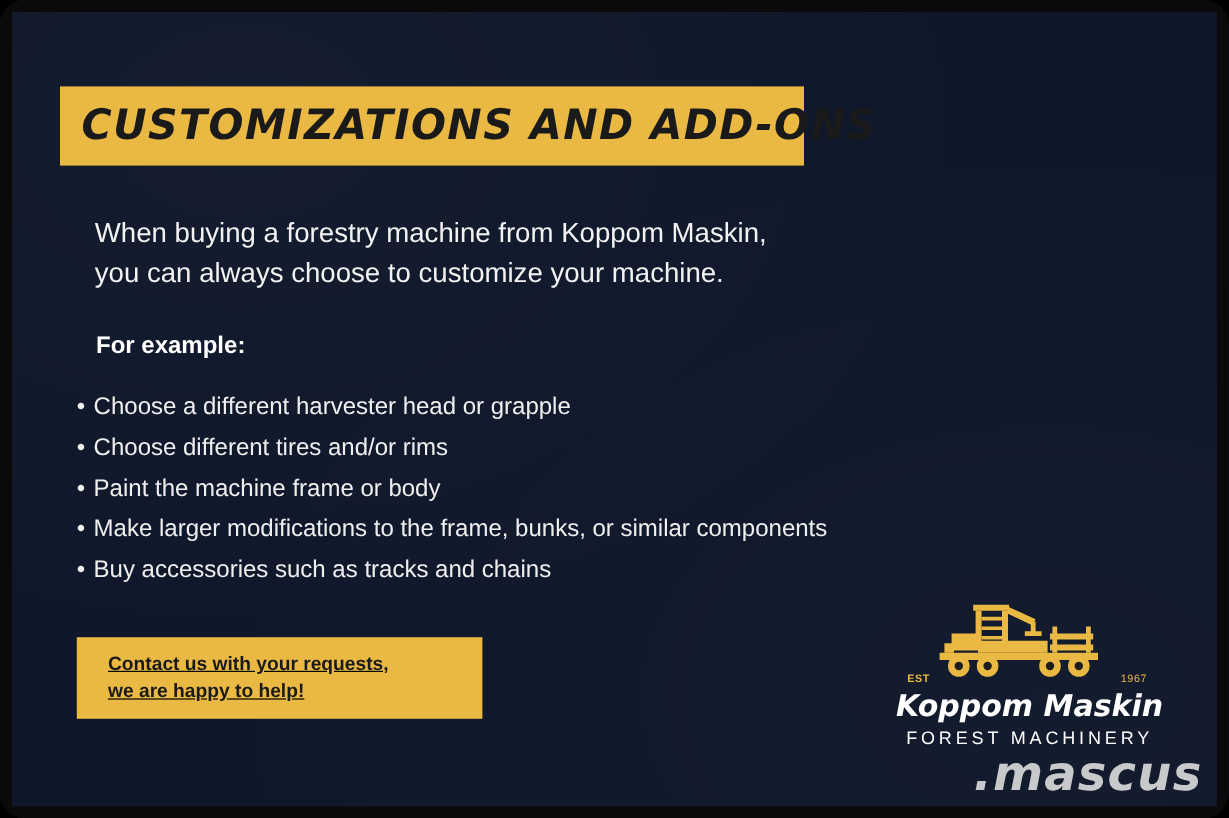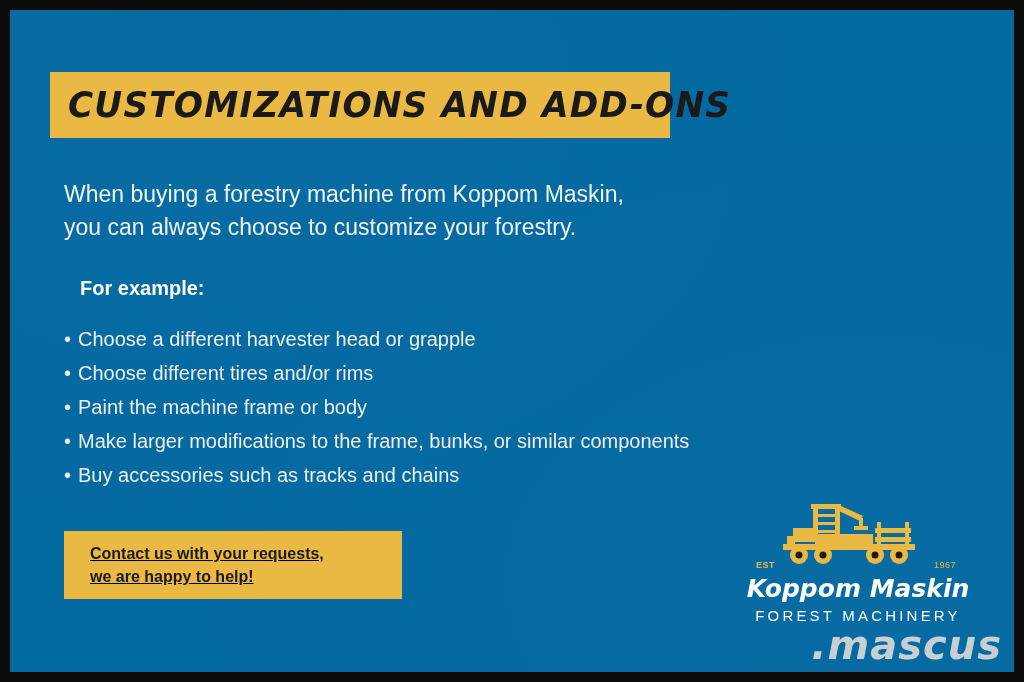--- a/index.html
+++ b/index.html
@@ -7,22 +7,23 @@
     padding: 0;
     background: #000;
   }
   body {
     font-family: "Liberation Sans", sans-serif;
   }
   .page {
     position: relative;
     width: 1024px;
     height: 682px;
-    background: #0369a1;
+    background: #0f172a;
     overflow: hidden;
+    border-radius: 21px;
   }
   
   .page::before {
     content: "";
     position: absolute;
     inset: 0;
     background:
       radial-gradient(ellipse at 20% 15%, rgba(255,255,255,0.025), rgba(255,255,255,0) 55%),
       radial-gradient(ellipse at 85% 85%, rgba(255,255,255,0.02), rgba(255,255,255,0) 60%);
     pointer-events: none;
@@ -72,21 +73,21 @@
   .intro {
     position: absolute;
     left: 64px;
     top: 178px;
     width: 760px;
     color: #f2f2f2;
     font-size: 23px;
     line-height: 33px;
     font-family: "Liberation Sans", sans-serif;
   }
-  .intro .line { display: block; }
+  .intro .line { display: block; margin-left: 15px; }
 
   .for-example {
     position: absolute;
     left: 80px;
     top: 277px;
     color: #ffffff;
     font-size: 20px;
     font-weight: bold;
   }
 
@@ -199,21 +200,21 @@
   <div class="frame-bottom"></div>
   <div class="frame-left"></div>
   <div class="frame-right"></div>
 
   <div class="title-banner">
     <span class="title-text">CUSTOMIZATIONS AND ADD-ONS</span>
   </div>
 
   <div class="intro">
     <span class="line">When buying a forestry machine from Koppom Maskin,</span>
-    <span class="line">you can always choose to customize your forestry.</span>
+    <span class="line">you can always choose to customize your machine.</span>
   </div>
 
   <div class="for-example">For example:</div>
 
   <ul class="bullets">
     <li><span class="dot">•</span><span>Choose a different harvester head or grapple</span></li>
     <li><span class="dot">•</span><span>Choose different tires and/or rims</span></li>
     <li><span class="dot">•</span><span>Paint the machine frame or body</span></li>
     <li><span class="dot">•</span><span>Make larger modifications to the frame, bunks, or similar components</span></li>
     <li><span class="dot">•</span><span>Buy accessories such as tracks and chains</span></li>

